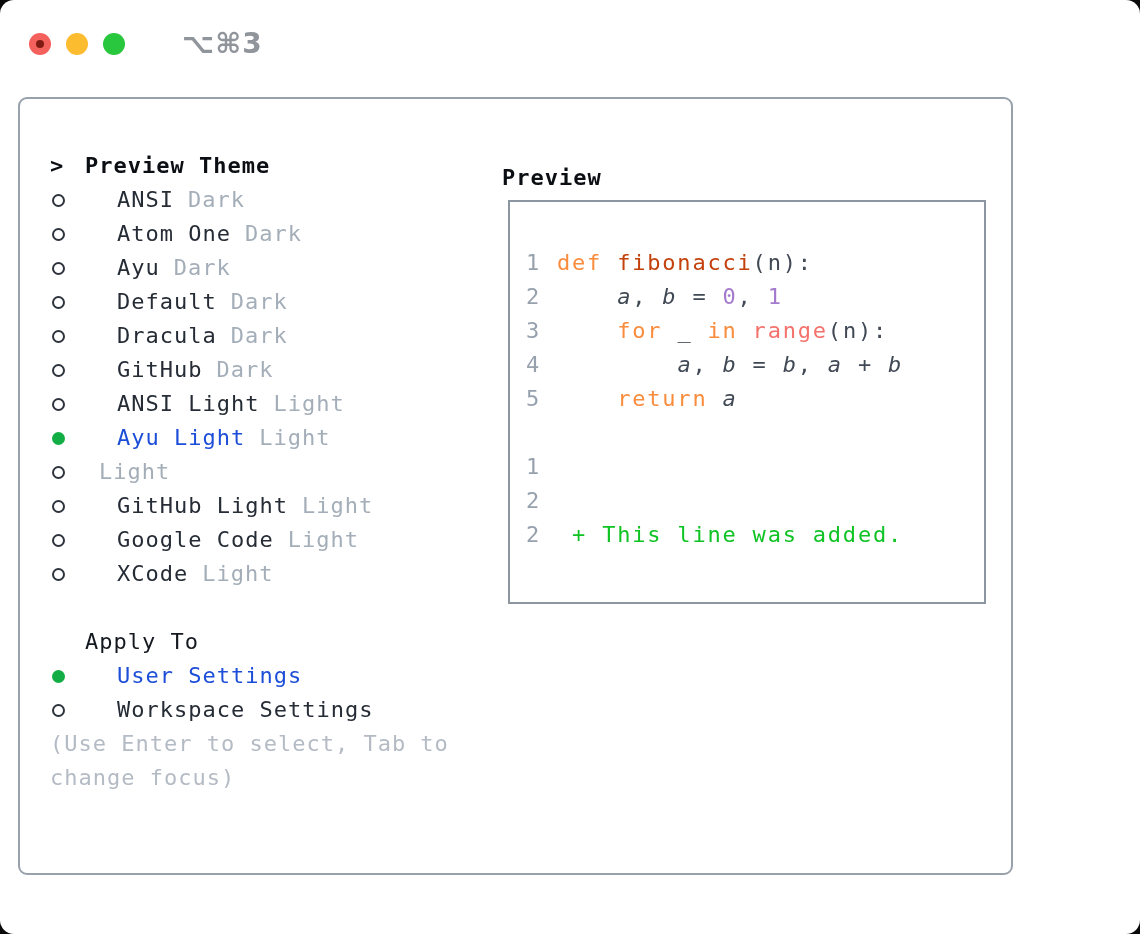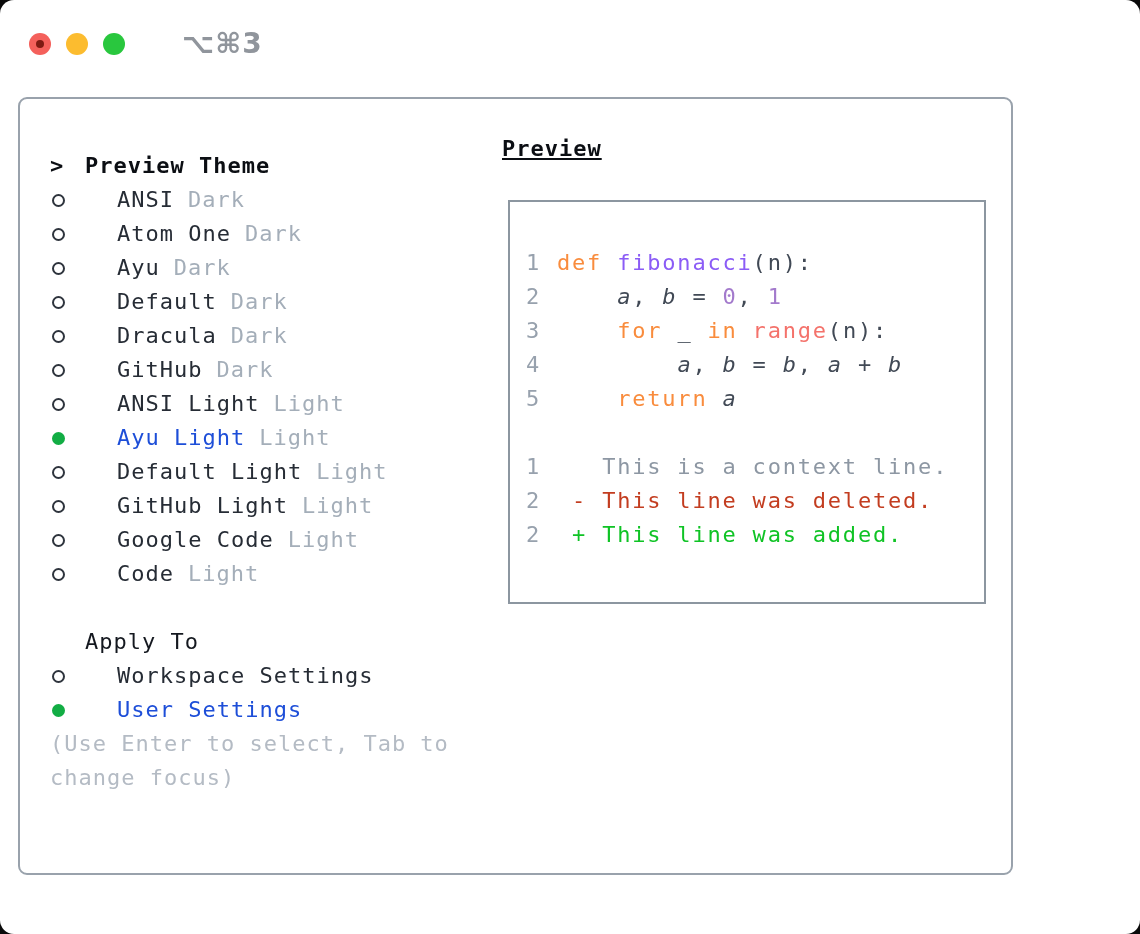--- a/index.html
+++ b/index.html
@@ -47,33 +47,33 @@
   .t-name.sel{color:#1d4ed8;}
   .t-tag{color:#a4aeb9;margin-left:14px;}
   .apply-sec{margin-top:34px;}
   .apply-hdr{padding-left:35px;color:#14181f;}
   .hint{
     color:#b4bbc4;width:440px;
     white-space:normal;line-height:34px;
   }
   
   .preview-label{
-    position:absolute;left:482px;top:33px;height:34px;line-height:34px;
-    font-size:22px;font-weight:bold;letter-spacing:1px;color:#0b0e13;text-decoration:underline;
+    position:absolute;left:482px;top:62px;height:34px;line-height:34px;
+    font-size:22px;font-weight:bold;letter-spacing:1px;color:#0b0e13;
   }
   .preview-box{
     position:absolute;left:488px;top:101px;width:478px;height:404px;
     border:2px solid #8c96a0;box-sizing:border-box;background:#fff;
     padding:44px 0 0 16px;overflow:hidden;
   }
   .cline{display:flex;height:34px;line-height:34px;font-size:22px;letter-spacing:1.8px;white-space:pre;}
   .ln{flex:0 0 31px;color:#97a1ad;}
   .pl{color:#414955;}
   .kw{color:#f98c3d;}
-  .fn{color:#8b5cf6;}
+  .fn{color:#c2410c;}
   .num{color:#a37acc;}
   .call{color:#f4726b;}
   .var{color:#414955;font-style:italic;}
   .ctx{color:#8d97a3;}
   .del{color:#c33d20;}
   .add{color:#0fc325;text-align:center;}
 </style>
 </head>
 <body>
 
@@ -94,44 +94,44 @@
       </div>
       <div id="theme-list">
           <div class="row"><span class="bullet-box"><span class="ring"></span></span><span class="t-name">ANSI</span><span class="t-tag">Dark</span></div>
           <div class="row"><span class="bullet-box"><span class="ring"></span></span><span class="t-name">Atom One</span><span class="t-tag">Dark</span></div>
           <div class="row"><span class="bullet-box"><span class="ring"></span></span><span class="t-name">Ayu</span><span class="t-tag">Dark</span></div>
           <div class="row"><span class="bullet-box"><span class="ring"></span></span><span class="t-name">Default</span><span class="t-tag">Dark</span></div>
           <div class="row"><span class="bullet-box"><span class="ring"></span></span><span class="t-name">Dracula</span><span class="t-tag">Dark</span></div>
           <div class="row"><span class="bullet-box"><span class="ring"></span></span><span class="t-name">GitHub</span><span class="t-tag">Dark</span></div>
           <div class="row"><span class="bullet-box"><span class="ring"></span></span><span class="t-name">ANSI Light</span><span class="t-tag">Light</span></div>
           <div class="row"><span class="bullet-box"><span class="ring sel"></span></span><span class="t-name sel">Ayu Light</span><span class="t-tag">Light</span></div>
-          <div class="row"><span class="bullet-box"><span class="ring"></span></span><span class="t-name">Default Light</span><span class="t-tag">Light</span></div>
+          <div class="row"><span class="bullet-box"><span class="ring"></span></span><span class="t-tag">Light</span></div>
           <div class="row"><span class="bullet-box"><span class="ring"></span></span><span class="t-name">GitHub Light</span><span class="t-tag">Light</span></div>
           <div class="row"><span class="bullet-box"><span class="ring"></span></span><span class="t-name">Google Code</span><span class="t-tag">Light</span></div>
-          <div class="row"><span class="bullet-box"><span class="ring"></span></span><span class="t-name">Code</span><span class="t-tag">Light</span></div>
+          <div class="row"><span class="bullet-box"><span class="ring"></span></span><span class="t-name">XCode</span><span class="t-tag">Light</span></div>
         </div>
 
       <div class="apply-sec">
         <div class="row apply-hdr">Apply To</div>
         <div id="apply-list">
+            <div class="row"><span class="bullet-box"><span class="ring sel"></span></span><span class="t-name sel">User Settings</span></div>
             <div class="row"><span class="bullet-box"><span class="ring"></span></span><span class="t-name">Workspace Settings</span></div>
-            <div class="row"><span class="bullet-box"><span class="ring sel"></span></span><span class="t-name sel">User Settings</span></div>
           </div>
       </div>
 
       <div class="hint">(Use Enter to select, Tab to change focus)</div>
     </div>
 
     <div class="preview-label">Preview</div>
     <div class="preview-box" id="preview-box">
         <div class="cline"><span class="ln">1</span><span class="kw">def </span><span class="fn">fibonacci</span><span class="pl">(n):</span></div>
         <div class="cline"><span class="ln">2</span><span class="pl">    </span><span class="var">a</span><span class="pl">, </span><span class="var">b</span><span class="pl"> = </span><span class="num">0</span><span class="pl">, </span><span class="num">1</span></div>
         <div class="cline"><span class="ln">3</span><span class="pl">    </span><span class="kw">for </span><span class="pl">_ </span><span class="kw">in </span><span class="call">range</span><span class="pl">(n):</span></div>
         <div class="cline"><span class="ln">4</span><span class="pl">        </span><span class="var">a</span><span class="pl">, </span><span class="var">b</span><span class="pl"> = </span><span class="var">b</span><span class="pl">, </span><span class="var">a</span><span class="pl"> + </span><span class="var">b</span></div>
         <div class="cline"><span class="ln">5</span><span class="pl">    </span><span class="kw">return </span><span class="var">a</span></div>
         <div class="cline"><span class="ln"></span></div>
-        <div class="cline"><span class="ln">1</span><span class="ctx">   This is a context line.</span></div>
-        <div class="cline"><span class="ln">2</span><span class="del"> - This line was deleted.</span></div>
+        <div class="cline"><span class="ln">1</span></div>
+        <div class="cline"><span class="ln">2</span></div>
         <div class="cline"><span class="ln">2</span><span class="add"> + This line was added.</span></div>
       </div>
 
   </div>
 </div>
 
 </body></html>

